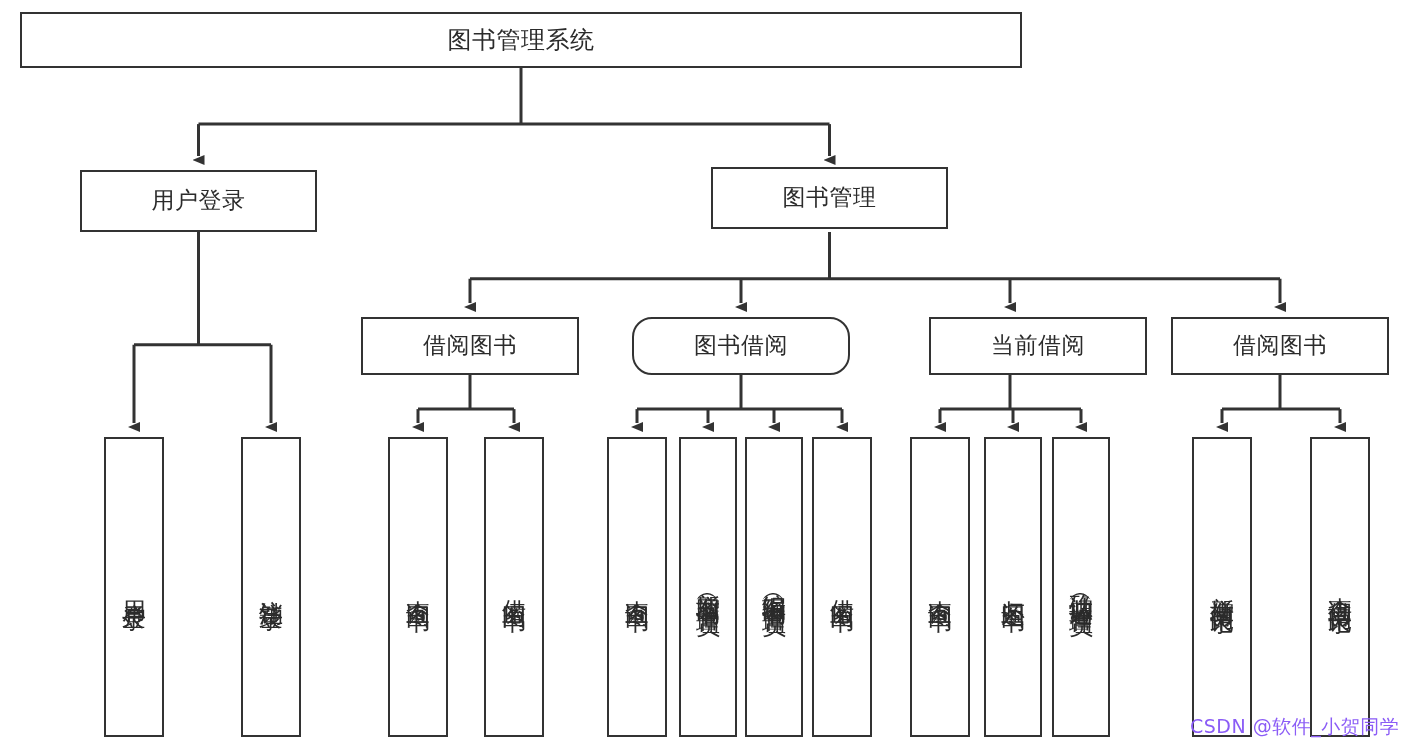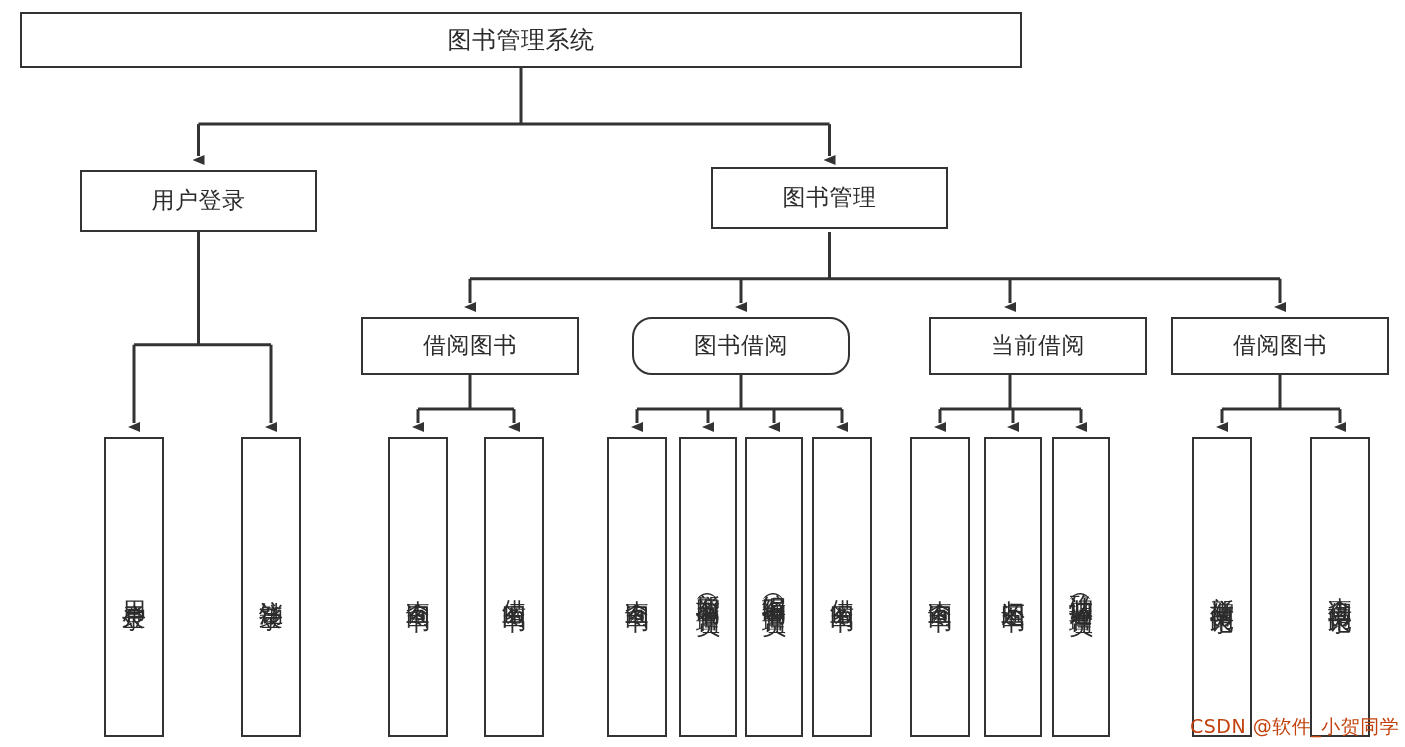--- a/index.html
+++ b/index.html
@@ -56,21 +56,21 @@
     writing-mode: vertical-rl;
     text-orientation: upright;
     font-size: 24px;
     line-height: 1.0;
     letter-spacing: 3px;
     white-space: nowrap;
   }
   .watermark {
     position: absolute;
     font-size: 19px;
-    color: #c2410c;
+    color: #8b5cf6;
     white-space: nowrap;
     letter-spacing: 0.5px;
     pointer-events: none;
   }
 </style>
 </head>
 <body>
 
 <div id="diagram-root">
 

